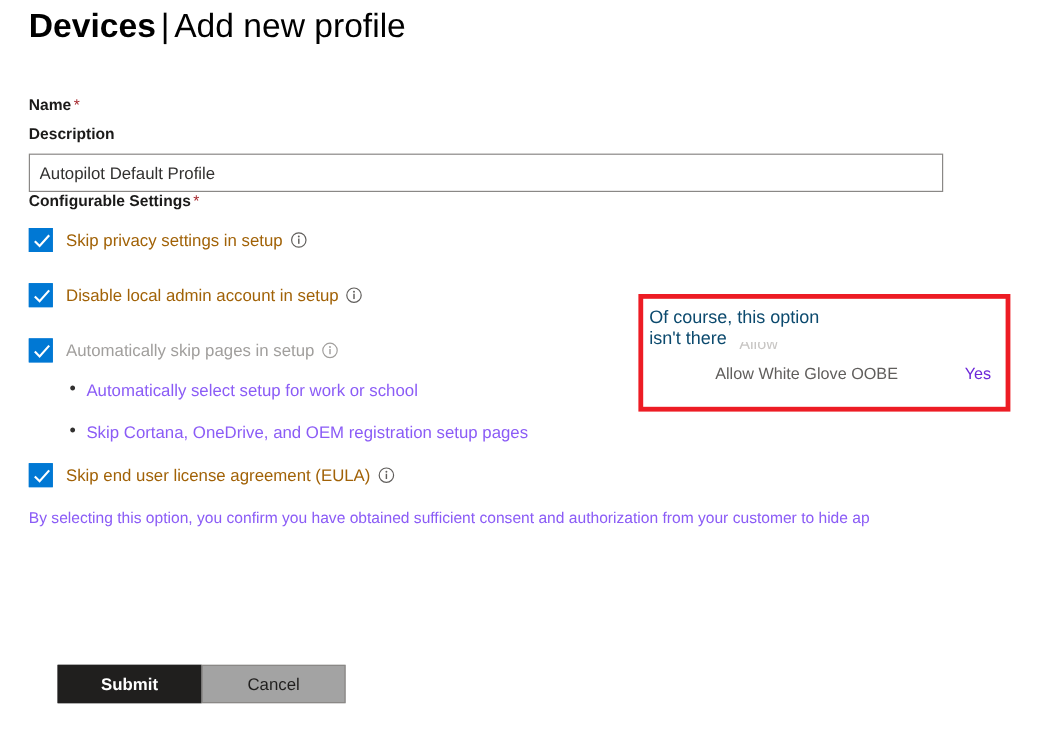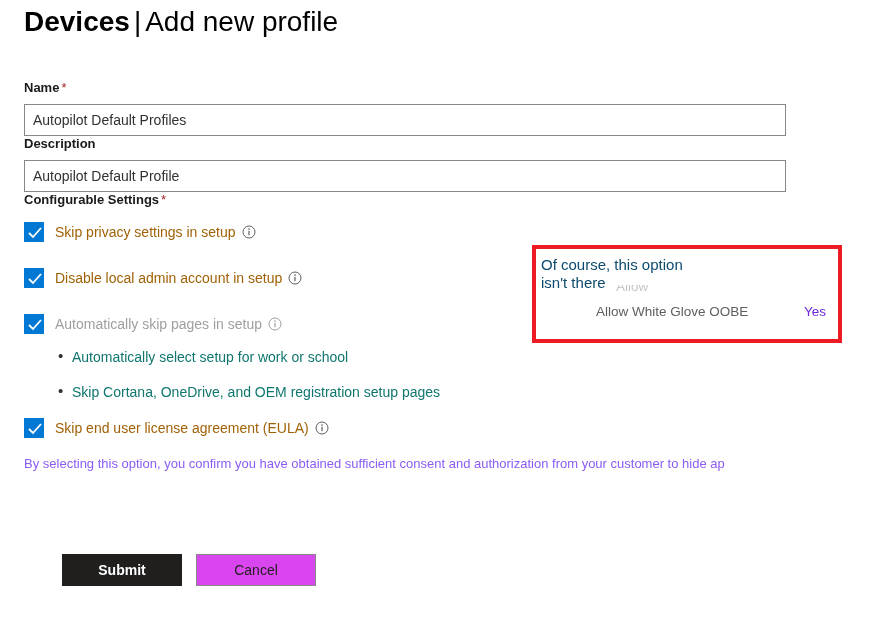--- a/index.html
+++ b/index.html
@@ -118,21 +118,21 @@
   }
 
   
   .bullet-list {
     list-style: none;
     margin: 14px 0 0 0;
     padding: 0 0 0 48px;
   }
   .bullet-list li {
     font-size: 14px;
-    color: #0f766e;
+    color: #8b5cf6;
     line-height: 18px;
     margin-bottom: 17px;
     position: relative;
     white-space: nowrap;
   }
   .bullet-list li::before {
     content: "\2022";
     position: absolute;
     left: -14px;
     top: -1px;
@@ -157,32 +157,31 @@
     display: flex;
   }
   .btn {
     height: 32px;
     font-family: "Liberation Sans", sans-serif;
     font-size: 14px;
     border-radius: 0;
     cursor: pointer;
     padding: 0 4px;
     line-height: 30px;
-    margin-left: 14px;
   }
   .btn-primary {
     width: 120px;
     background: #201f1e;
     color: #ffffff;
     border: 1px solid #201f1e;
     font-weight: 700;
   }
   .btn-secondary {
     width: 120px;
-    background: #d946ef;
+    background: #a3a3a3;
     color: #201f1e;
     border: 1px solid #8a8886;
     font-weight: 400;
   }
 
   
   .annotation-box {
     position: absolute;
     left: 532px;
     top: 245px;
@@ -233,21 +232,20 @@
 <div class="page-title">
   <span class="crumb-strong">Devices</span><span class="crumb-sep">|</span><span class="crumb-current">Add new profile</span>
 </div>
 
 <div class="form-area">
 
   <div class="field-block">
     <div class="field-label">
       <span>Name</span><span class="req-star">*</span>
     </div>
-    <input class="text-input" type="text" value="Autopilot Default Profiles" style="">
   </div>
 
   <div class="field-block">
     <div class="field-label">
       <span>Description</span>
     </div>
     <input class="text-input" type="text" value="Autopilot Default Profile" style="">
   </div>
 
   <div class="section-label">

